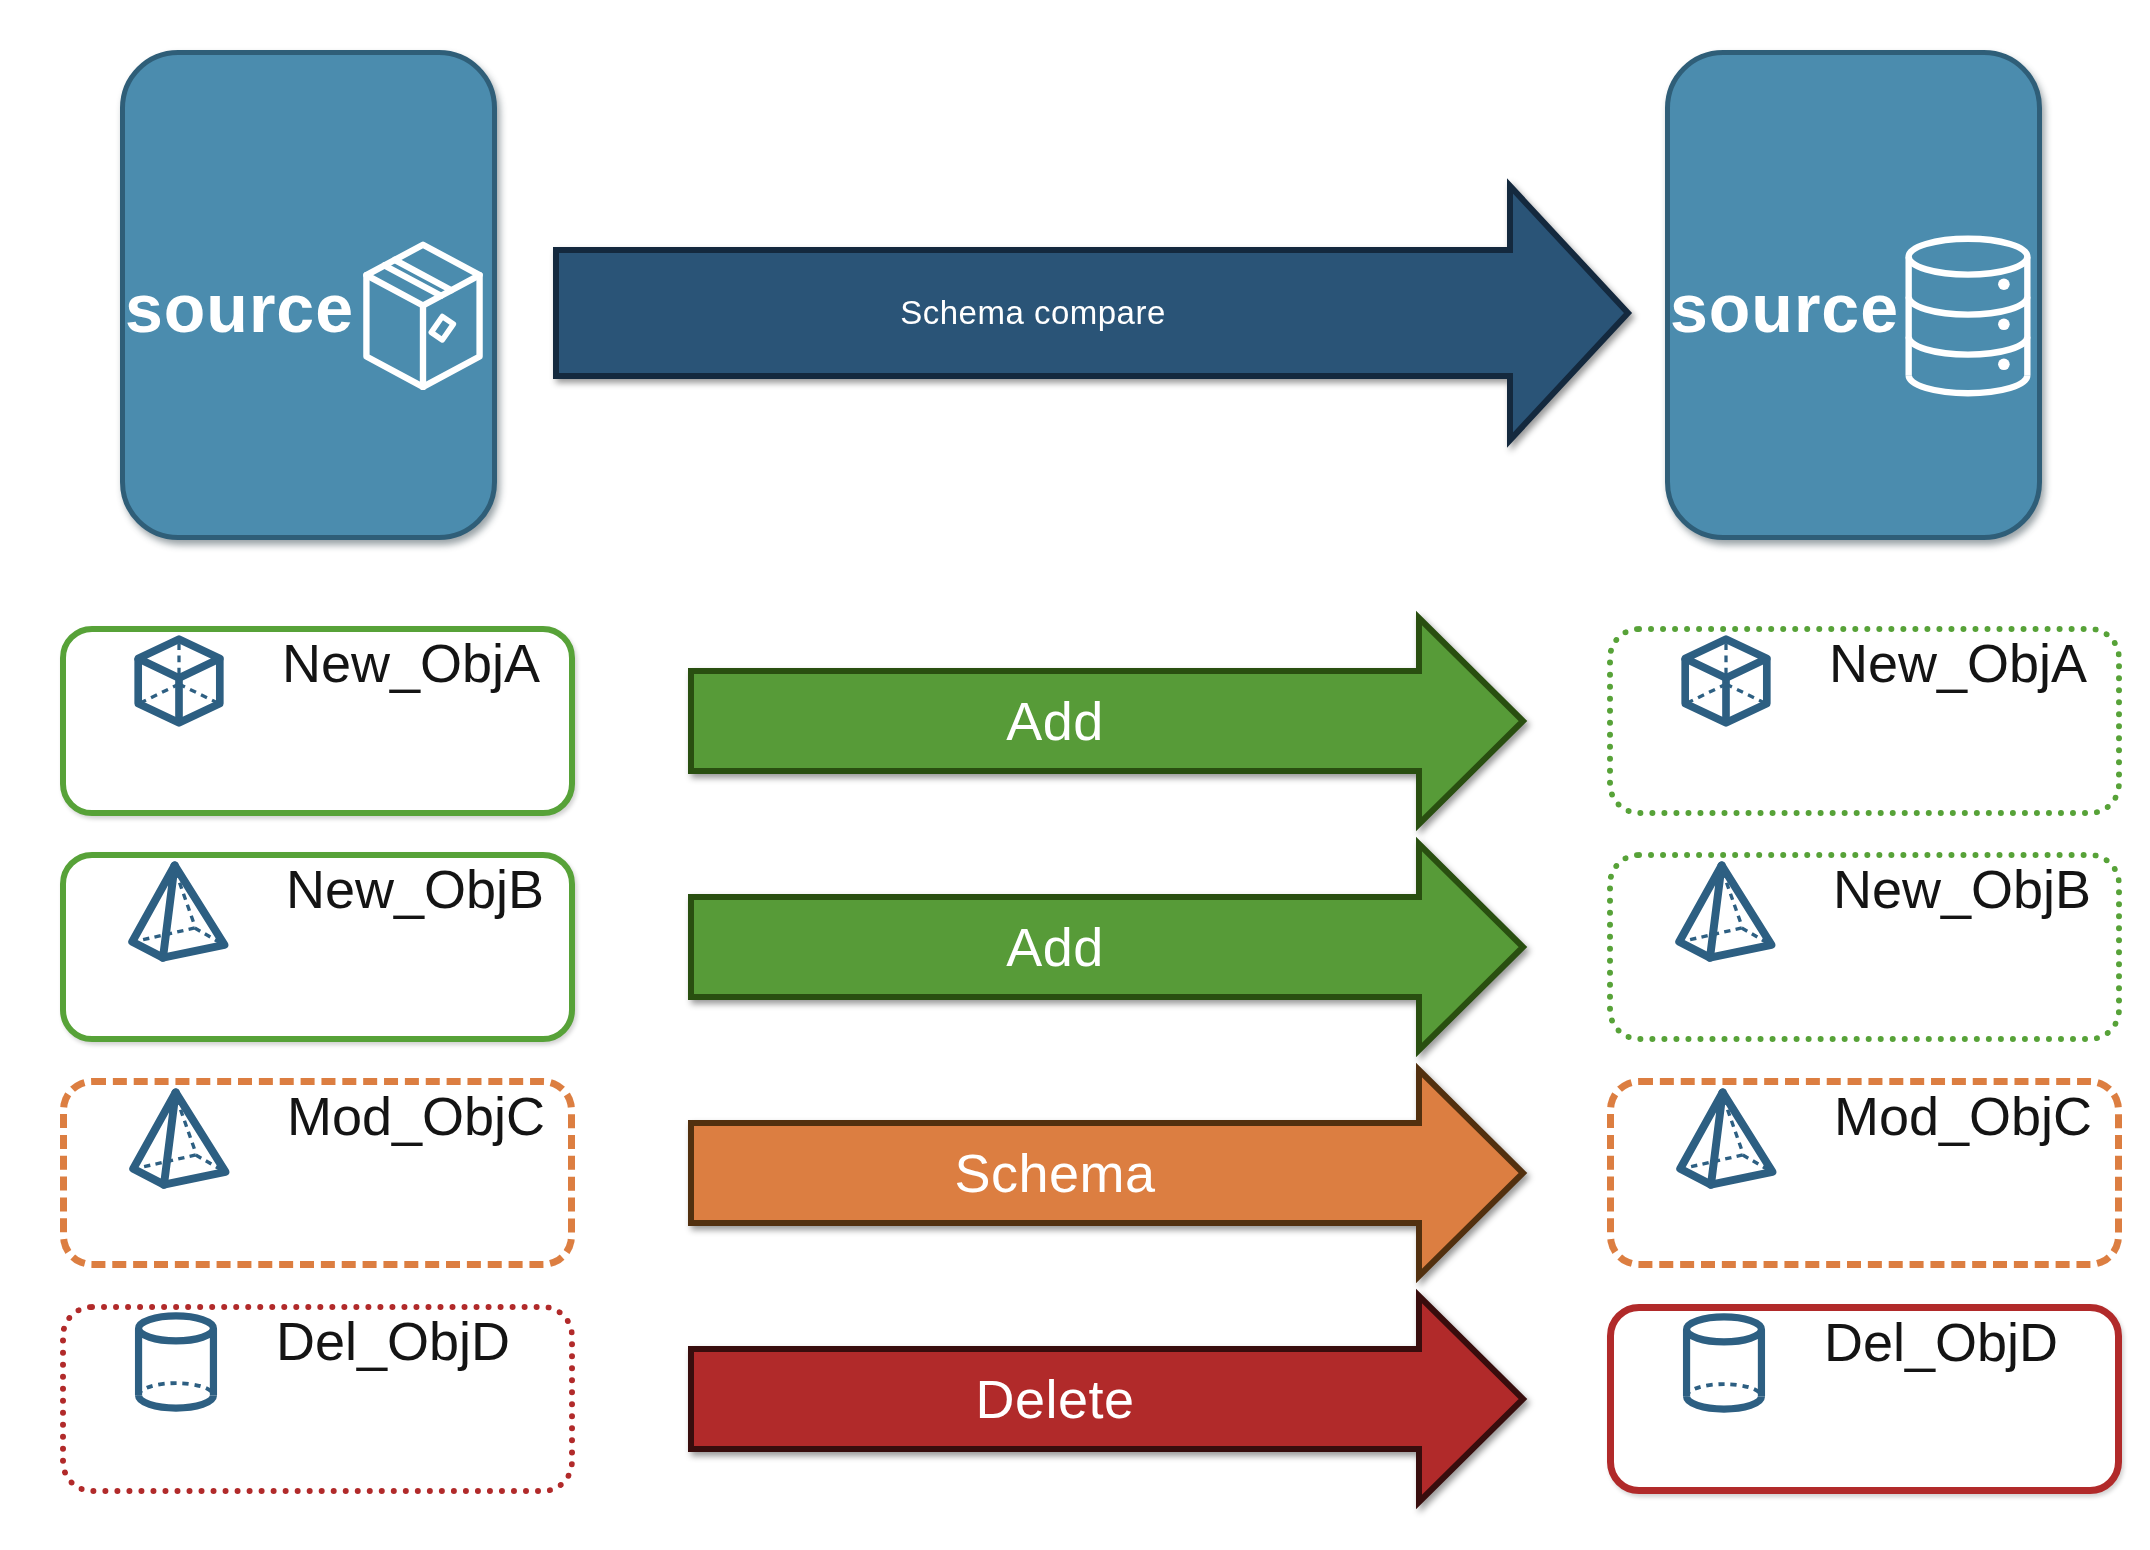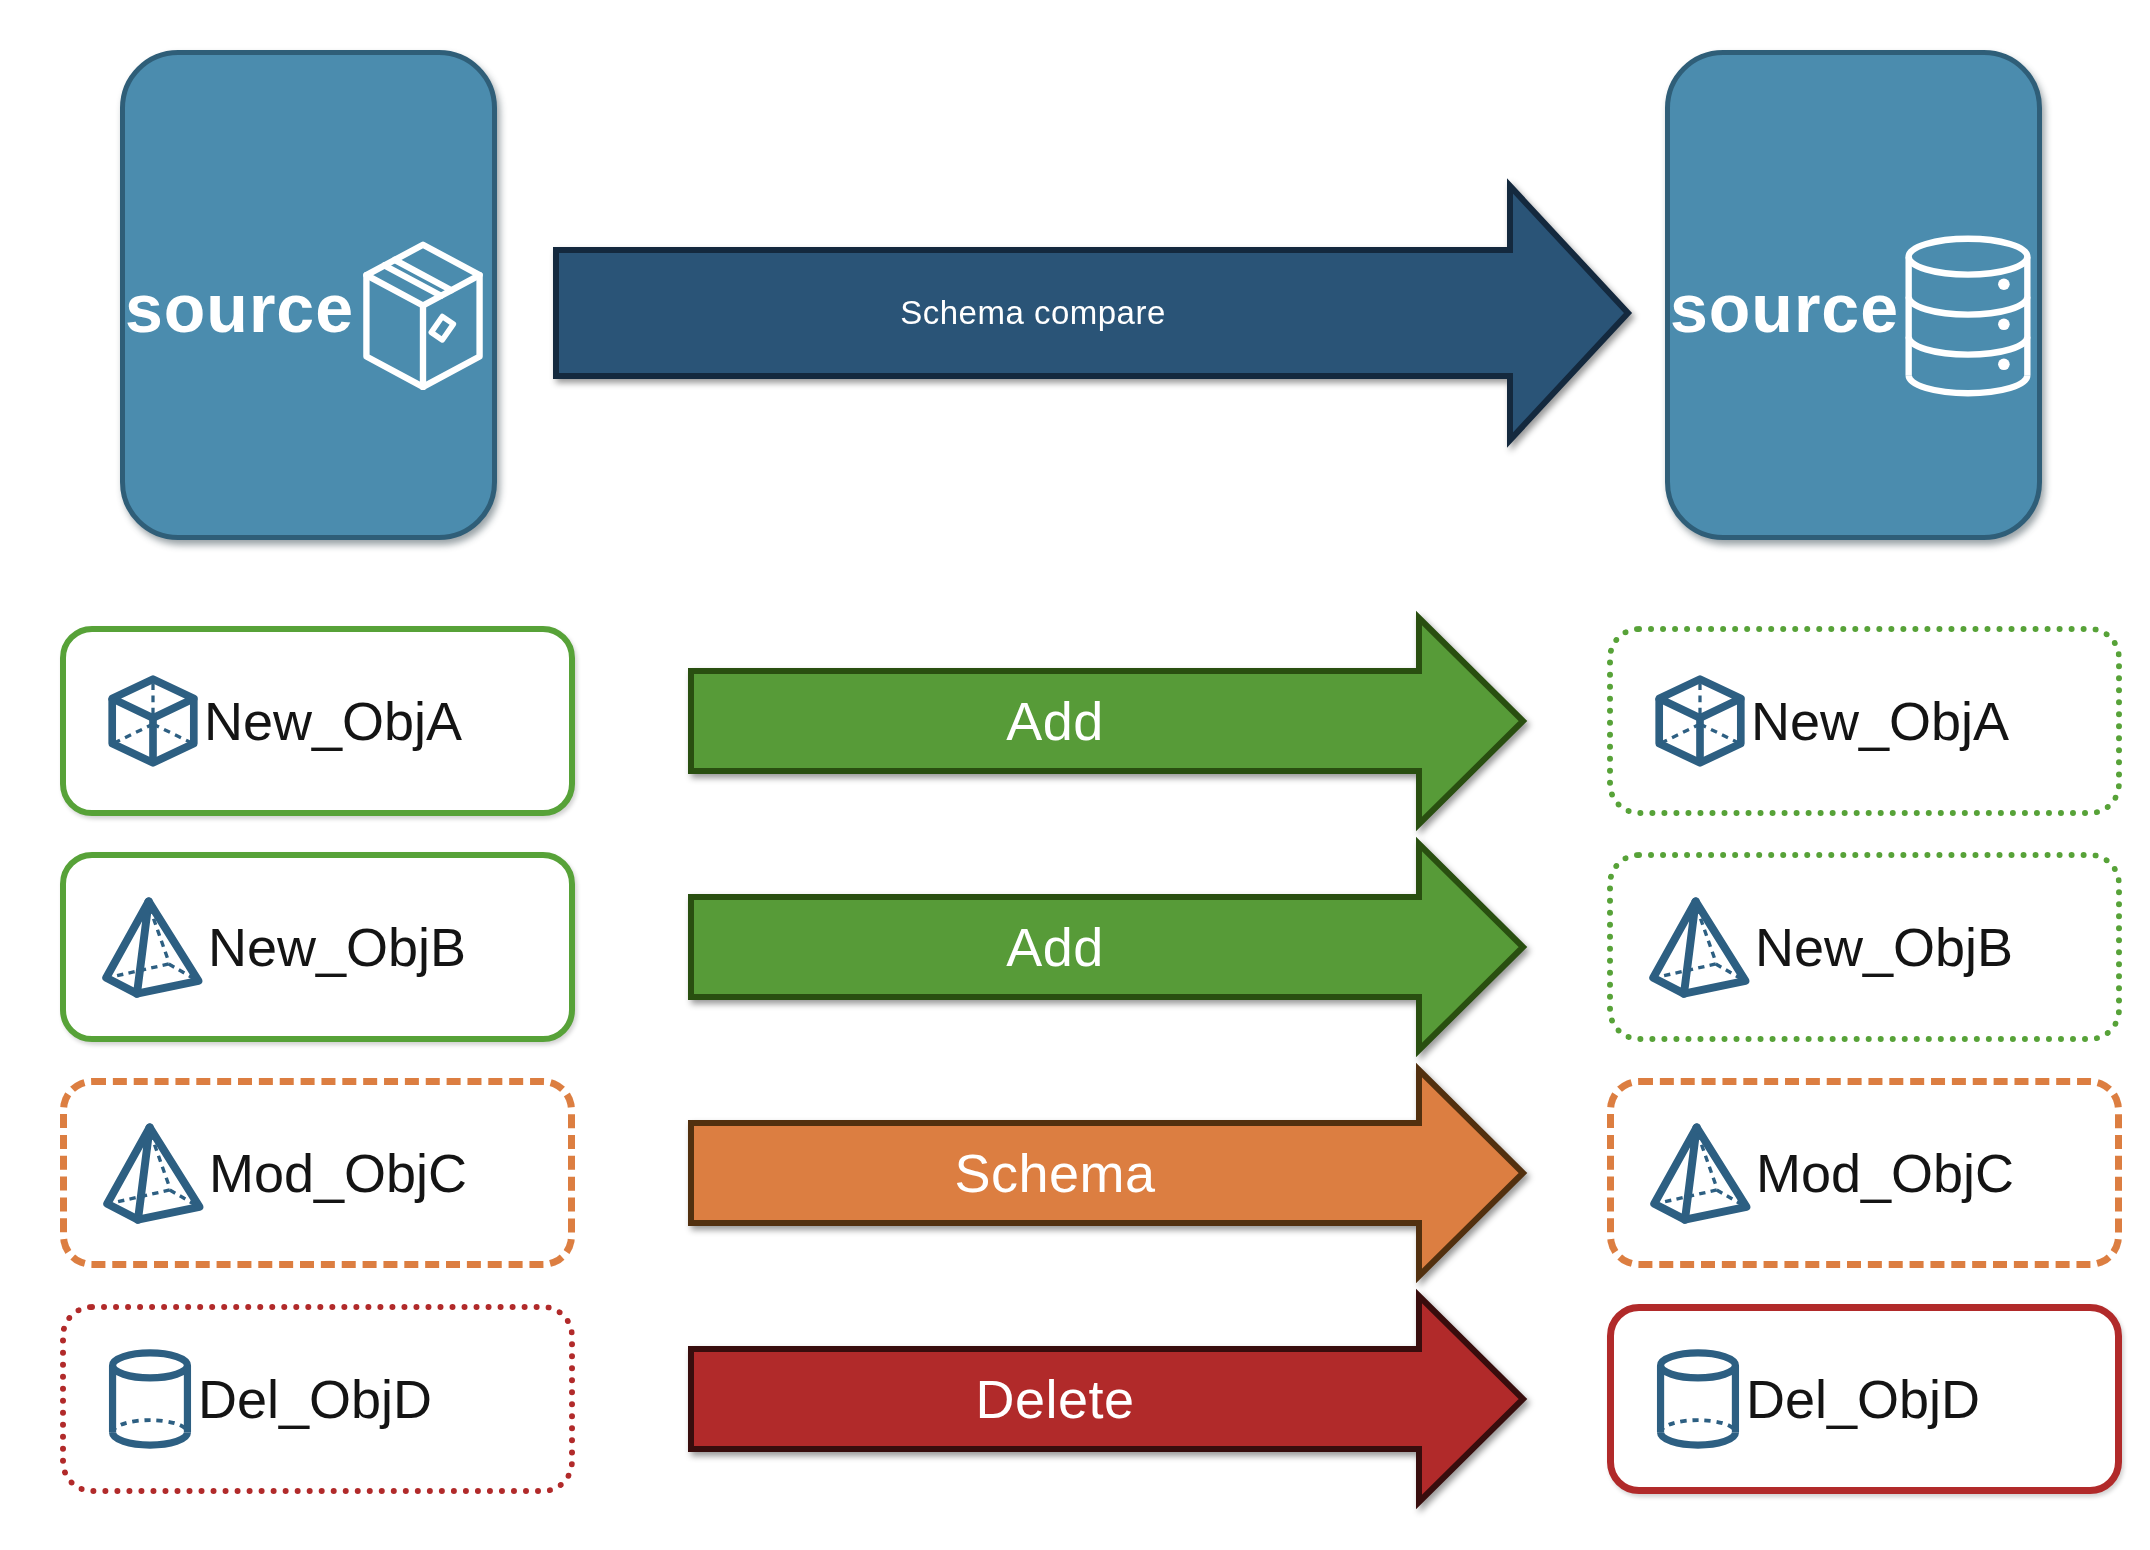--- a/index.html
+++ b/index.html
@@ -40,21 +40,21 @@
   .arrow-red   {fill:var(--red-arrow,#B12A2A);   stroke:var(--red-arrow-outline,#380D0D);   stroke-width:6;}
   .arrow-label{
     position:absolute; top:0; display:flex; align-items:center; justify-content:center;
     height:100%; color:var(--arrow-text,#fff); font-size:54px; letter-spacing:.5px;
   }
   .arrow-label.w-row{left:0; width:728px;}
   .arrow-label.w-schema{left:0; width:954px; font-size:33px;}
   
   .item-box{
     position:absolute; width:515px; height:190px; box-sizing:border-box; background:#fff;
-    border-radius:32px; display:flex; align-items:center; padding-left:36px; 
+    border-radius:32px; display:flex; padding-left:62px; gap:52px;
   }
   .b-green-solid {border:6px solid  var(--green-border,#57A238); box-shadow:2px 3px 4px rgba(0,0,0,.18);}
   .b-green-dotted{border:6px dotted var(--green-border,#57A238);}
   .b-orange-dashed{border:7px dashed var(--orange-border,#DC7E41);}
   .b-red-dotted  {border:6px dotted var(--red-border,#B12A2A);}
   .b-red-solid   {border:7px solid  var(--red-border,#B12A2A); box-shadow:2px 3px 4px rgba(0,0,0,.18);}
   .obj-icon{color:var(--icon-blue,#2D5F82); flex:0 0 auto;}
   .item-label{color:var(--label-text,#141414); font-size:54px; white-space:nowrap;}
   .hidden-defs{position:absolute; width:0; height:0; overflow:hidden;}
 </style>

